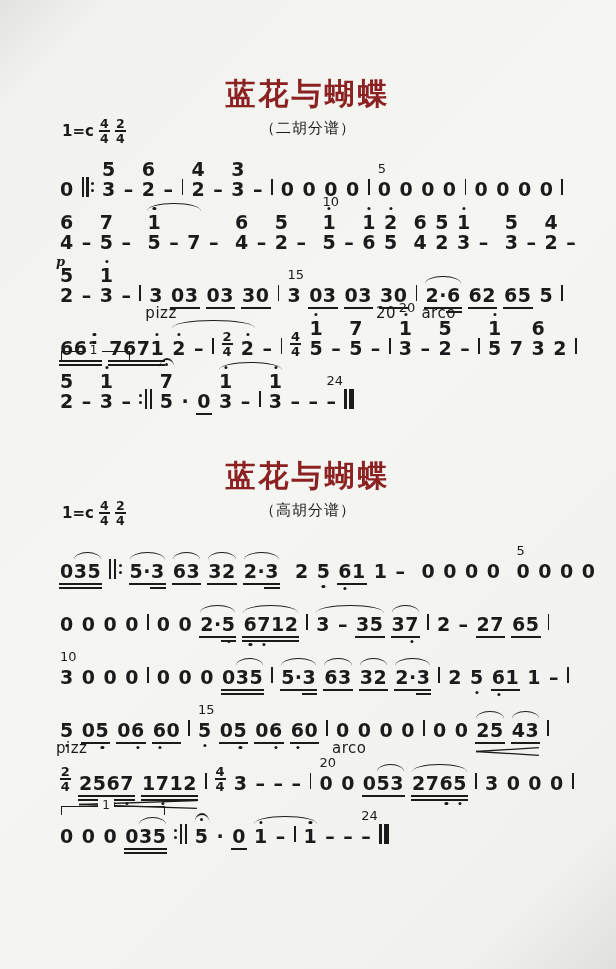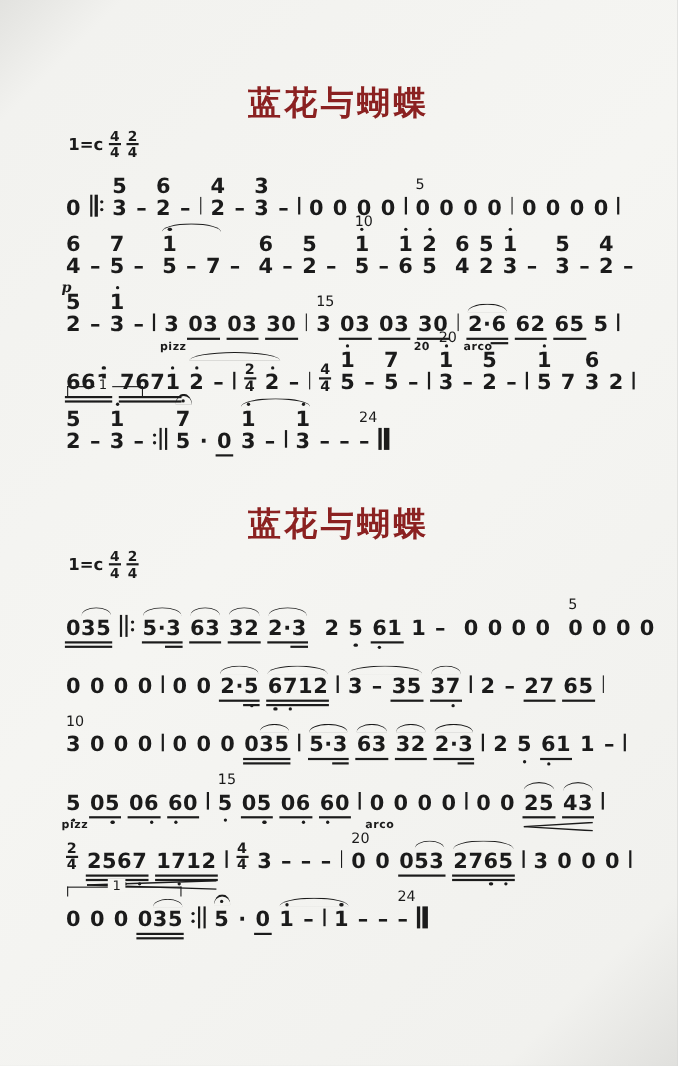--- a/index.html
+++ b/index.html
@@ -19,21 +19,21 @@
   .part{text-align:center;font-size:15px;letter-spacing:1px;padding-top:4px;}
   .music{padding:14px 36px 0 60px;}
   .mline{display:flex;align-items:flex-end;column-gap:8px;height:53px;padding-bottom:15px;box-sizing:border-box;position:relative;}
   .tk{position:relative;font-size:19px;font-weight:bold;line-height:1;letter-spacing:0.5px;white-space:nowrap;}
   .ch{position:relative;display:inline-block;}
   .dA{position:absolute;left:50%;top:-6px;transform:translateX(-50%);width:3.2px;height:3.2px;border-radius:50%;background:var(--ink,#1b1b1b);}
   .dB{position:absolute;left:50%;transform:translateX(-50%);width:3.2px;height:3.2px;border-radius:50%;background:var(--ink,#1b1b1b);}
   .ul{position:absolute;left:-1px;right:-1px;height:1.8px;background:var(--ink,#1b1b1b);}
   .slur{position:absolute;top:-10px;left:0;width:100%;height:7px;border-top:1.9px solid var(--ink,#1b1b1b);border-radius:50% 50% 0 0/100% 100% 0 0;}
   .msup{position:absolute;top:-18px;left:0;font-size:13px;font-weight:normal;letter-spacing:0;}
-  .msub{position:absolute;bottom:-16px;left:-4px;font-size:10px;font-weight:bold;letter-spacing:0.5px;}
+  .msub{position:absolute;bottom:-16px;left:-4px;font-size:15px;font-weight:normal;letter-spacing:0.5px;}
   .msub.ital{font-style:italic;font-family:"DejaVu Serif",serif;font-weight:bold;font-size:13px;}
   .stk{display:inline-flex;flex-direction:column;align-items:center;row-gap:1px;}
   .stk .stop,.stk .sbot{display:inline-block;}
   .barline{width:1.9px;height:16px;background:var(--ink,#1b1b1b);margin-bottom:4px;}
   .rpt{display:inline-flex;align-items:flex-end;gap:2.5px;}
   .rbar{display:inline-block;width:2.2px;height:20px;background:var(--ink,#1b1b1b);margin-bottom:2px;}
   .rbar.fat{width:4.6px;}
   .rdots{display:inline-flex;flex-direction:column;justify-content:center;gap:4.5px;height:20px;margin-bottom:2px;}
   .rdot{width:3px;height:3px;border-radius:50%;background:var(--ink,#1b1b1b);}
   .tsx{display:inline-flex;flex-direction:column;align-items:center;font-size:13px;font-weight:bold;line-height:1.02;margin-bottom:0px;}
@@ -59,20 +59,21 @@
             <span>4</span>
             <span class="fline"></span>
             <span>4</span>
           </span>
         <span class="frac">
             <span>2</span>
             <span class="fline"></span>
             <span>4</span>
           </span>
       </span>
+      <div class="part">（二胡分谱）</div>
     </div>
     <div class="music">
         <div class="mline">
           <span class="tk n"><span class="ch">0</span></span>
           <span class="tk rpt">
             <span class="rbar"></span>
             <span class="rbar"></span>
             <span class="rdots">
               <span class="rdot"></span>
               <span class="rdot"></span>
@@ -340,20 +341,21 @@
             <span>4</span>
             <span class="fline"></span>
             <span>4</span>
           </span>
         <span class="frac">
             <span>2</span>
             <span class="fline"></span>
             <span>4</span>
           </span>
       </span>
+      <div class="part">（高胡分谱）</div>
     </div>
     <div class="music">
         <div class="mline">
           <span class="tk n"><span class="ch">0</span><span class="ch">3</span><span class="ch">5</span><span class="ul" style="bottom: -4px;"></span><span class="ul" style="bottom: -8px;"></span><span class="slur" style="left: 33.3333%; width: 66.6667%;"></span></span>
           <span class="tk rpt">
             <span class="rbar"></span>
             <span class="rbar"></span>
             <span class="rdots">
               <span class="rdot"></span>
               <span class="rdot"></span>

